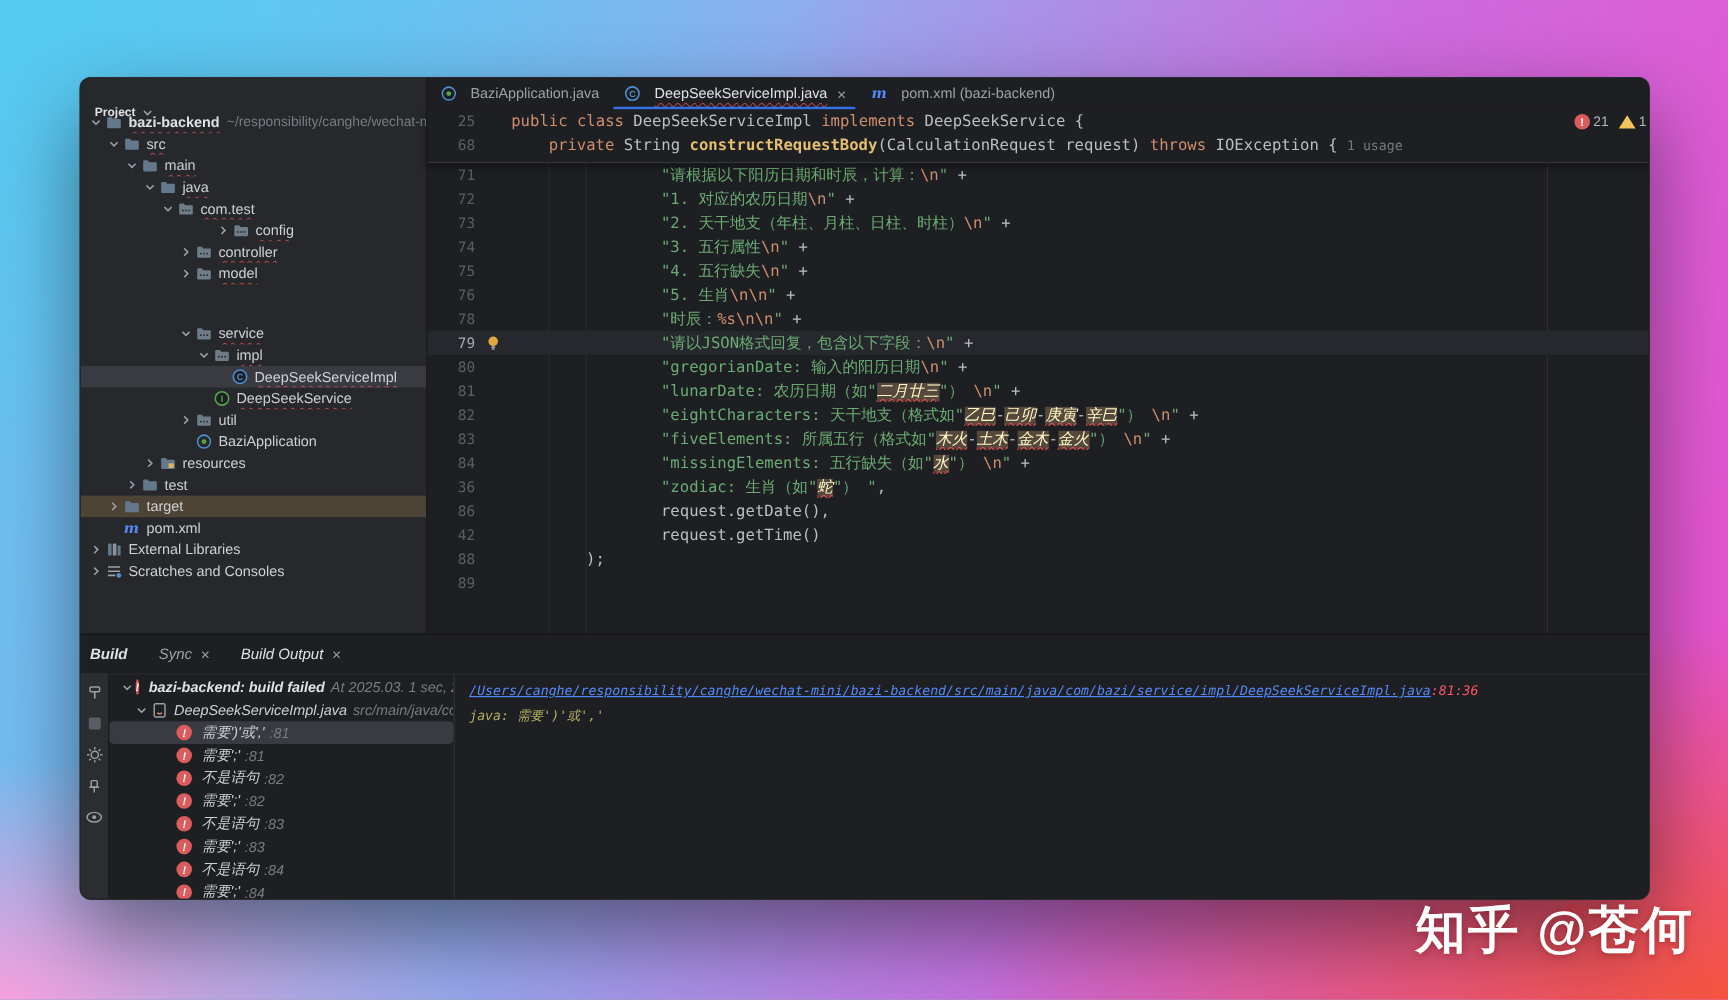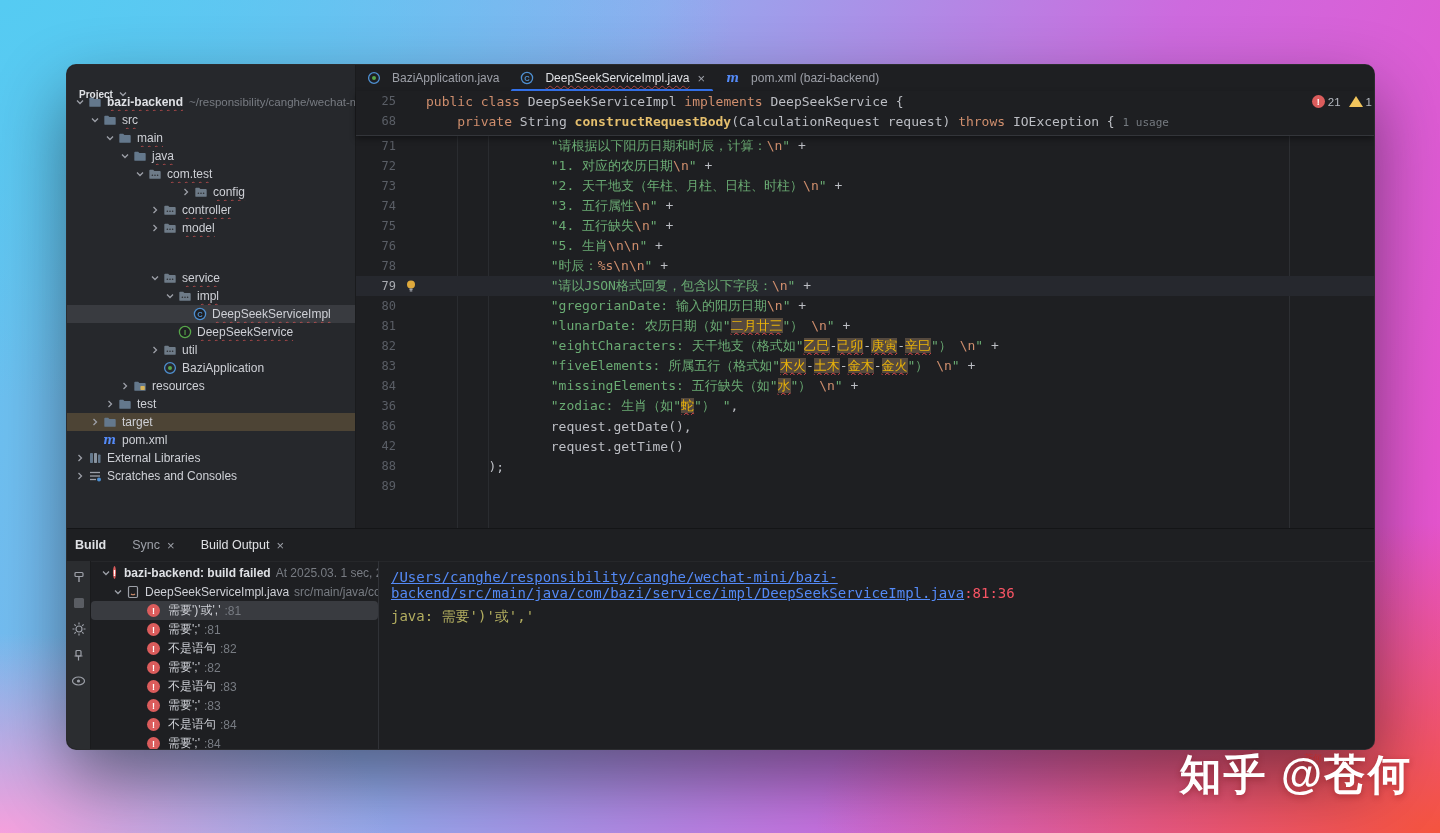--- a/index.html
+++ b/index.html
@@ -51,42 +51,42 @@
   .crow{height:20px;display:flex;align-items:center;font-family:"DejaVu Sans Mono",monospace;
     font-size:13px;white-space:pre;position:relative;}
   .crow.cur{background:#26282E;}
   .lnum{width:40px;text-align:right;color:#5A5E66;font-size:12px;flex:none;}
   .crow.cur .lnum{color:#A8AAB0;}
   .gslot{width:30px;flex:none;display:flex;justify-content:center;}
   .ctext{flex:1;overflow:hidden;}
   .tk-k{color:#CF8E6D;} .tk-s{color:#6AAB73;} .tk-e{color:#CF8E6D;} .tk-fmt{color:#CF8E6D;}
   .tk-p{color:#BCBEC4;} .tk-m{color:#E5BF6D;font-weight:bold;}
   .tk-hint{color:#757A80;font-size:11px;}
-  .tk-err{color:#eab308;background:#55493E;text-decoration:underline wavy #E5484D 1px;text-underline-offset:2px;}
+  .tk-err{color:#fef9c3;background:#55493E;text-decoration:underline wavy #E5484D 1px;text-underline-offset:2px;font-style:italic;}
   .marginline{position:absolute;left:933px;top:0;bottom:0;width:1px;background:#2D2F33;}
   .iguide{position:absolute;top:0;bottom:0;width:1px;background:#2A2C30;}
   
-  .build{position:absolute;left:0;right:0;bottom:0;height:220px;background:#1E1F22;border-top:1px solid #141517;}
+  .build{position:absolute;left:0;right:0;bottom:0;height:220px;background:#1E1F22;border-top:1px solid #141517;font-style:italic;}
   .btabs{height:32px;display:flex;align-items:center;gap:26px;padding-left:8px;font-size:12.5px;
     color:#9DA0A8;border-bottom:1px solid rgba(255,255,255,.04);}
   .btitle{color:#DFE1E5;font-weight:bold;}
   .btab{display:flex;align-items:center;gap:7px;}
   .btab.active{color:#DFE1E5;}
   .bclose{font-size:13px;color:#9DA0A8;}
   .bbody{position:absolute;top:32px;left:0;right:0;bottom:0;}
   .stripe{position:absolute;left:0;top:0;bottom:0;width:24px;background:#2B2D30;border-right:1px solid #1A1B1D;
     display:flex;flex-direction:column;align-items:center;padding-top:8px;gap:10px;box-sizing:border-box;}
   .sic{width:16px;height:16px;display:flex;align-items:center;justify-content:center;}
   .btree{position:absolute;left:24px;top:2px;width:287px;bottom:0;overflow:hidden;}
   .brow{height:19px;display:flex;align-items:center;font-size:12px;color:#CED0D6;white-space:nowrap;overflow:hidden;}
   .brow.sel{background:#393B40;border-radius:4px;}
   .bmeta{color:#787C83;margin-left:5px;}
   .bloc{color:#787C83;margin-left:4px;}
   .bout{position:absolute;left:311px;top:0;right:0;bottom:0;border-left:1px solid #303237;
-    padding:8px 0 0 12px;font-family:"DejaVu Sans Mono",monospace;font-size:14px;}
+    padding:8px 0 0 12px;font-family:"DejaVu Sans Mono",monospace;font-size:11px;}
   .blink{color:#548AF7;text-decoration:underline;}
   .bpos{color:#F75464;}
   .bmsg{color:#B3AE60;margin-top:7px;}
   
   .wm{position:absolute;right:28px;bottom:30px;font-size:42px;font-weight:bold;color:#FFFFFF;
     text-shadow:0 2px 6px rgba(120,20,20,.45);letter-spacing:2px;}
   .stamp{position:absolute;right:118px;bottom:68px;font-size:9px;color:#C02A2A;opacity:.85;}
   .mv{color:#548AF7;font-style:italic;font-weight:bold;font-family:"DejaVu Serif",serif;font-size:12px;}
 </style>
 </head>

